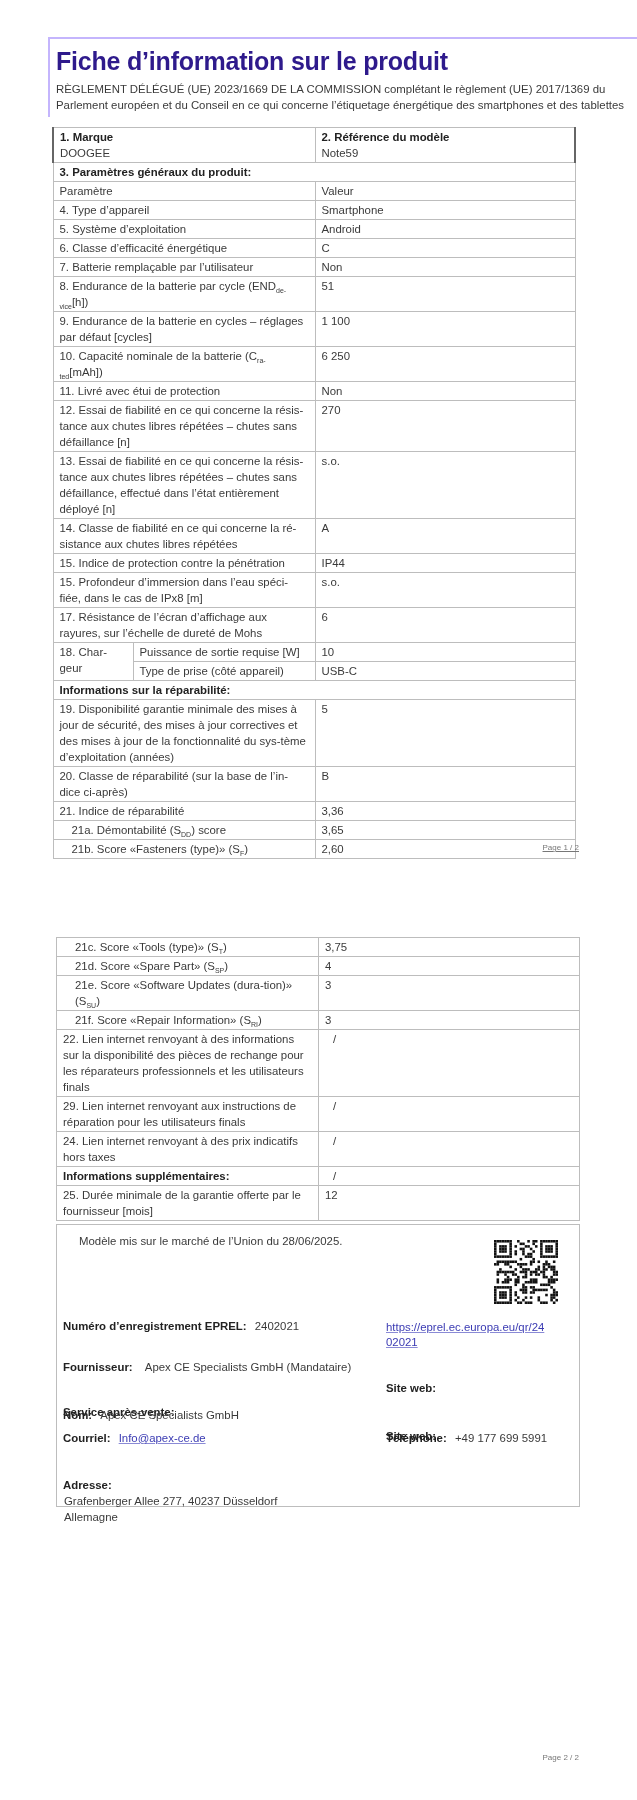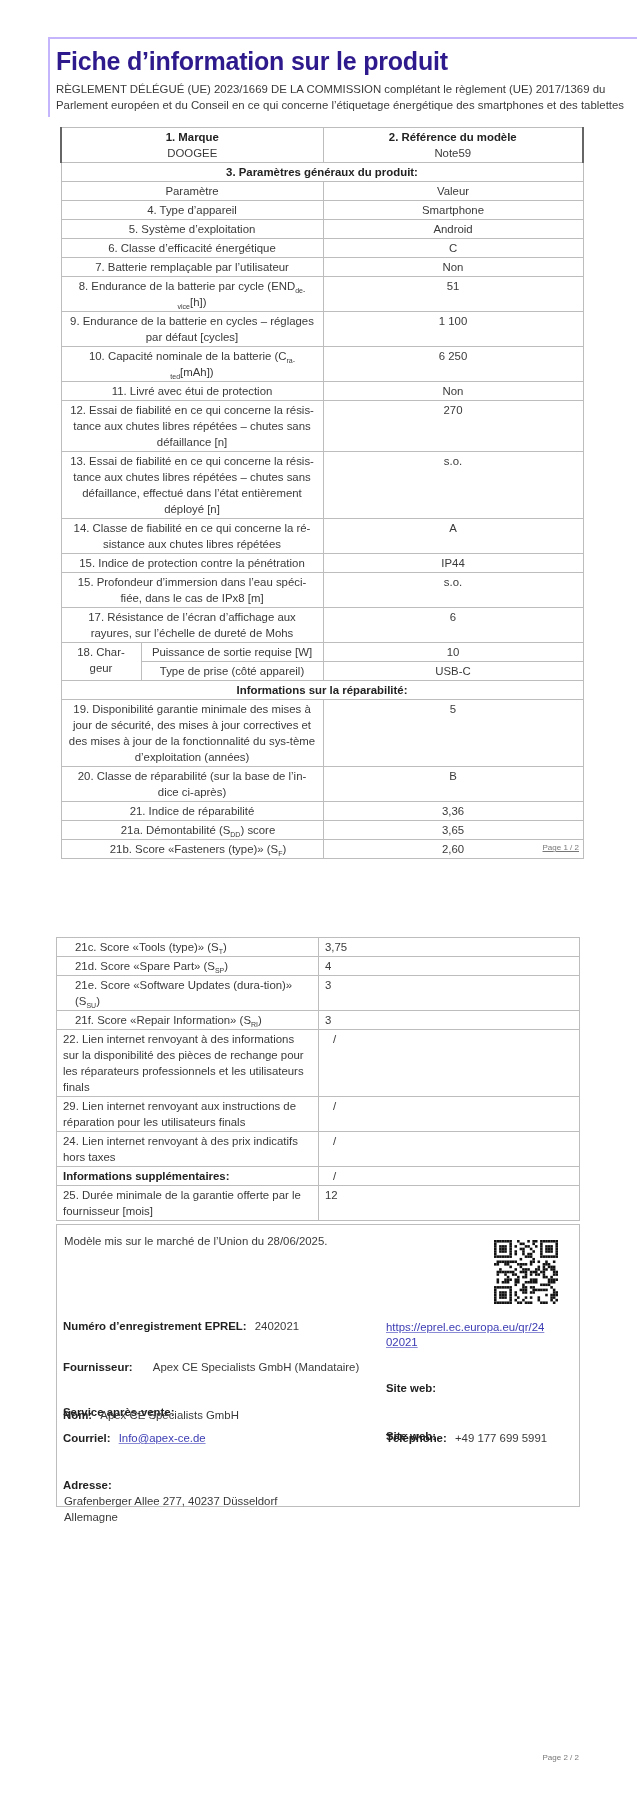--- a/index.html
+++ b/index.html
@@ -11,21 +11,21 @@
   .subtitle { font-size: 11.4px; line-height: 16px; color: #3a3a3a; margin-bottom: 4px; }
   table.grid { border-collapse: collapse; width: 100%; table-layout: fixed; font-size: 11.4px; line-height: 16px; color: #3a3a3a; }
   table.grid td { border: 1px solid #bdbdbd; padding: 1px 6px 1px 6px; vertical-align: top; }
   .brand-row td { border-top: 2px solid #666; border-bottom: 2px solid #666; }
   .brand-row td:first-child { border-left: 2px solid #666; }
   .brand-row td:last-child { border-right: 2px solid #666; }
   .bold { font-weight: bold; color: #222; }
   .indent { padding-left: 18px !important; }
   .val-slash { padding-left: 14px !important; }
   sub { font-size: 7px; line-height: 0; }
-  .table1 { position: absolute; left: 60px; top: 127px; width: 524px; text-align: center; }
+  .table1 { position: absolute; left: 52px; top: 127px; width: 524px; }
   .table2 { position: absolute; left: 56px; top: 937px; width: 524px; }
   .page-number { position: absolute; right: 58px; font-size: 8px; color: #777; }
   .info-box { position: absolute; left: 56px; top: 1224px; width: 524px; height: 283px; border: 1px solid #bdbdbd; box-sizing: border-box; font-size: 11.4px; color: #3a3a3a; }
   .info-box .abs { position: absolute; }
   .lbl { font-weight: bold; color: #222; margin-top: 21px; }
   .link { color: #3b3bb3; text-decoration: underline; text-decoration-color: #8a8ad6; }
   .qr { position: absolute; left: 437px; top: 15px; width: 64px; height: 64px; }
 </style>
 </head>
 <body>
@@ -194,21 +194,21 @@
         </tr>
         <tr>
           <td>25. Durée minimale de la garantie offerte par le fournisseur [mois]</td>
           <td>12</td>
         </tr>
       </tbody>
   </table>
 </div>
 
 <div class="info-box">
-  <div class="abs" style="left:7px; top:10px;">Modèle mis sur le marché de l’Union du 28/06/2025.</div>
+  <div class="abs" style="left:22px; top:10px;">Modèle mis sur le marché de l’Union du 28/06/2025.</div>
   <svg class="qr" viewBox="0 0 25 25" id="qr">
       <rect x="0" y="0" width="1" height="1" fill="#111"></rect>
       <rect x="1" y="0" width="1" height="1" fill="#111"></rect>
       <rect x="2" y="0" width="1" height="1" fill="#111"></rect>
       <rect x="3" y="0" width="1" height="1" fill="#111"></rect>
       <rect x="4" y="0" width="1" height="1" fill="#111"></rect>
       <rect x="5" y="0" width="1" height="1" fill="#111"></rect>
       <rect x="6" y="0" width="1" height="1" fill="#111"></rect>
       <rect x="9" y="0" width="1" height="1" fill="#111"></rect>
       <rect x="13" y="0" width="1" height="1" fill="#111"></rect>
@@ -492,21 +492,21 @@
     <span class="lbl">Numéro d’enregistrement EPREL:</span>
     <span style="margin-left:5px;">2402021</span>
   </div>
   <div class="abs" style="left:329px; top:95px; line-height:15px;">
     <div class="link">https://eprel.ec.europa.eu/qr/24</div>
     <div class="link">02021</div>
   </div>
 
   <div class="abs" style="left:6px; top:136px;">
     <span class="lbl">Fournisseur:</span>
-    <span style="margin-left:17px;">Apex CE Specialists GmbH (Mandataire)</span>
+    <span style="margin-left:9px;">Apex CE Specialists GmbH (Mandataire)</span>
   </div>
   <div class="abs lbl" style="left:329px; top:136px;">Site web:</div>
 
   <div class="abs lbl" style="left:6px; top:160px;">Service après-vente:</div>
 
   <div class="abs" style="left:6px; top:184px;">
     <span class="lbl">Nom:</span>
     <span style="margin-left:5px;">Apex CE Specialists GmbH</span>
   </div>
   <div class="abs lbl" style="left:329px; top:184px;">Site web:</div>

